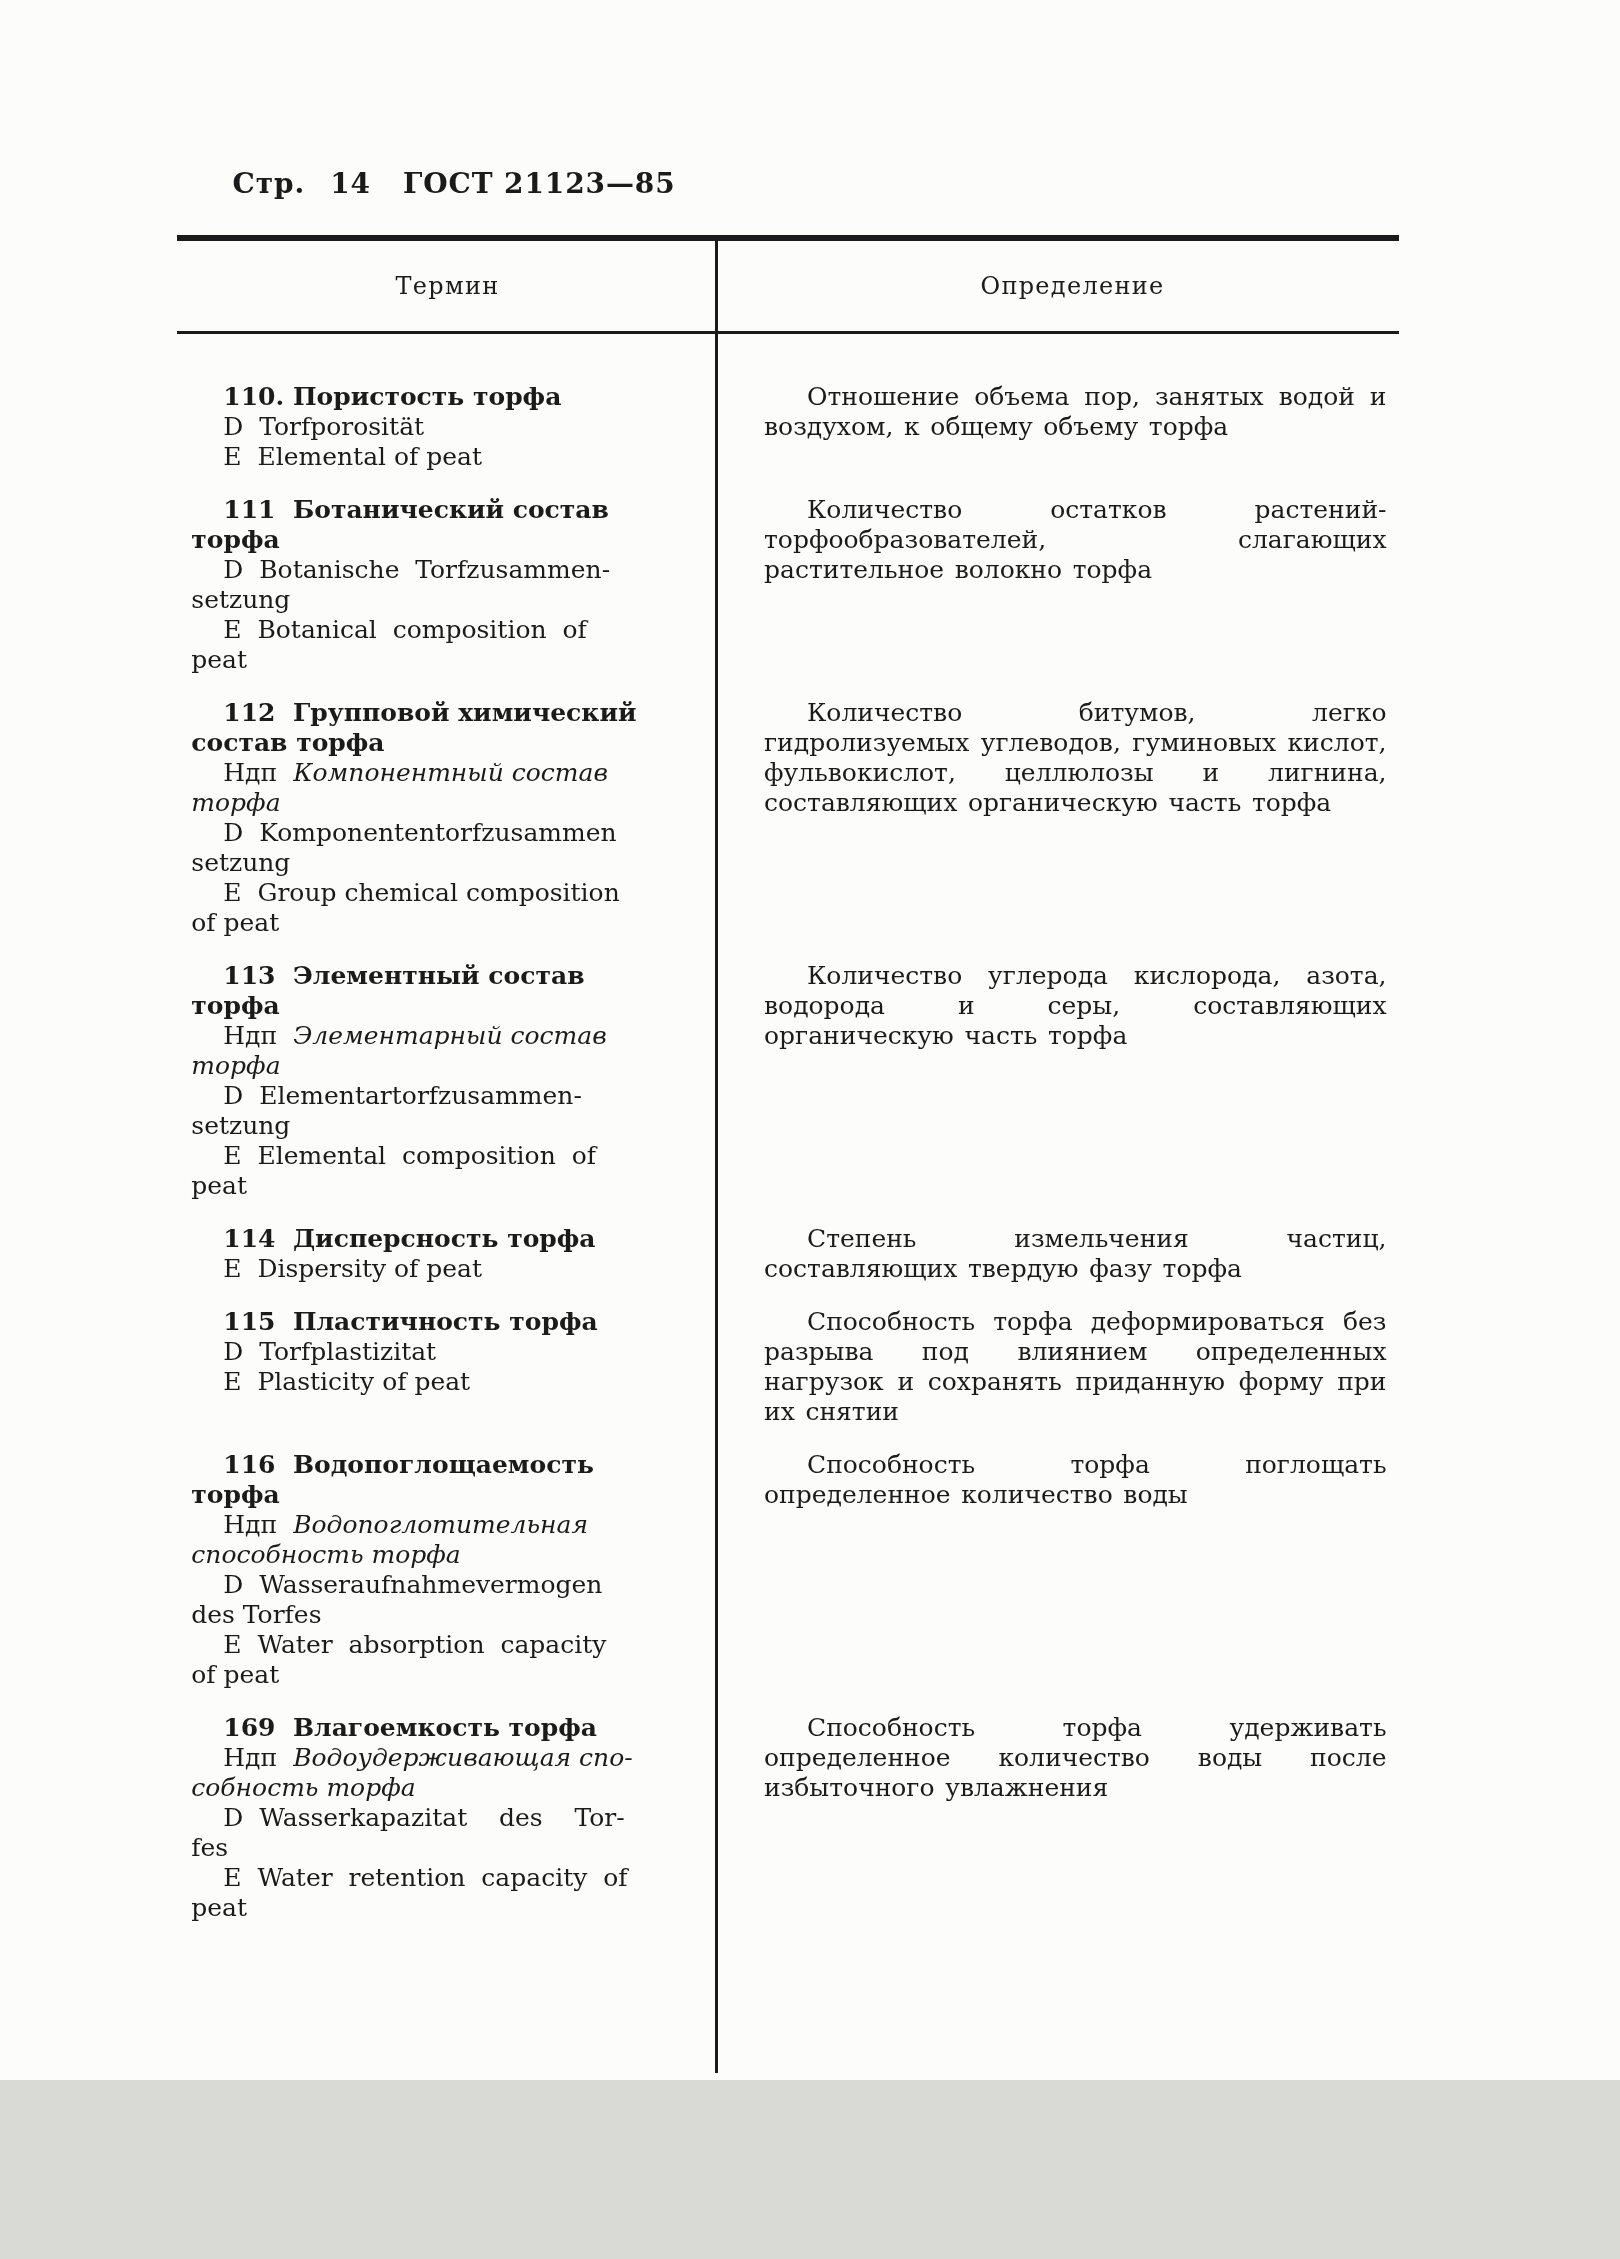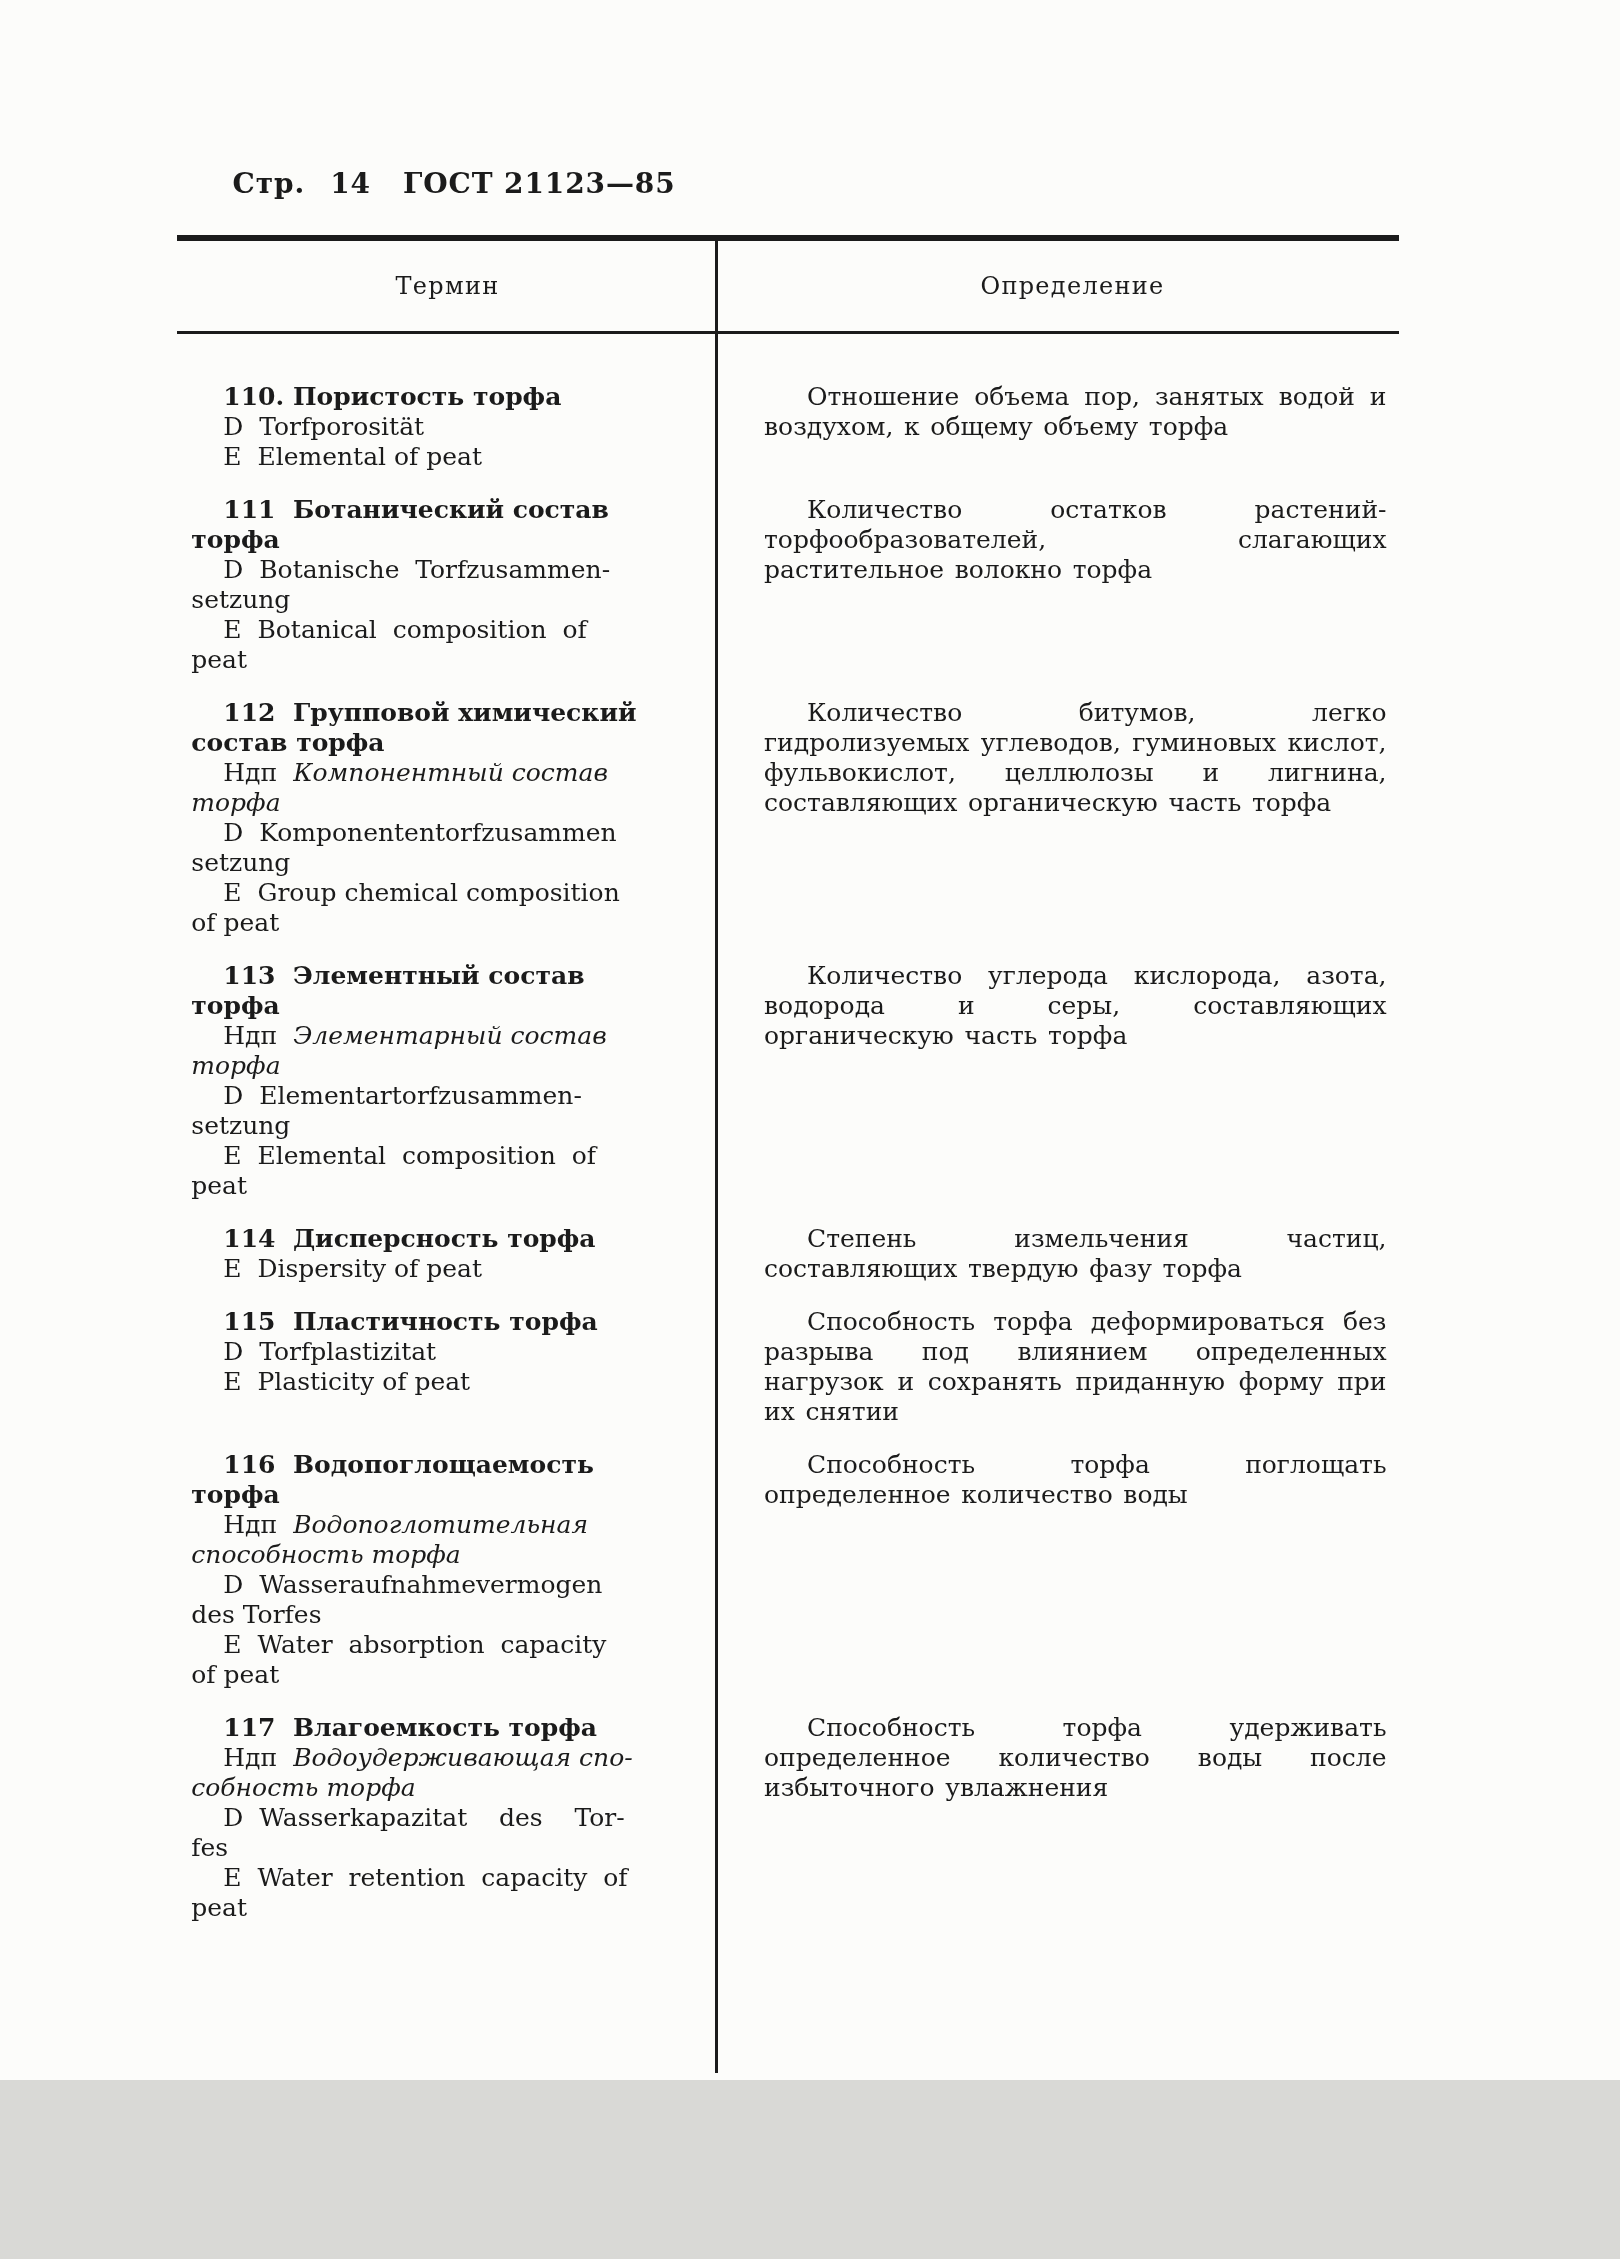--- a/index.html
+++ b/index.html
@@ -186,21 +186,21 @@
             <p class="term-line plain indent">E  Water  absorption  capacity</p>
             <p class="term-line plain">of peat</p>
           </div>
     <div class="cell def">
       <p class="def-text">Способность торфа поглощать определенное количество воды</p>
     </div>
   </div>
 
   <div class="row">
     <div class="cell term">
-            <p class="term-line bold indent">117  Влагоемкость торфа</p>
+            <p class="term-line bold indent">169  Влагоемкость торфа</p>
             <p class="term-line ndp indent"><span class="ndp-label">Ндп</span><span class="ndp-text">Водоудерживающая спо-</span></p>
             <p class="term-line italic">собность торфа</p>
             <p class="term-line plain indent">D  Wasserkapazitat    des    Tor-</p>
             <p class="term-line plain">fes</p>
             <p class="term-line plain indent">E  Water  retention  capacity  of</p>
             <p class="term-line plain">peat</p>
           </div>
     <div class="cell def">
       <p class="def-text">Способность торфа удерживать определенное количество воды после избыточного увлажнения</p>
     </div>

